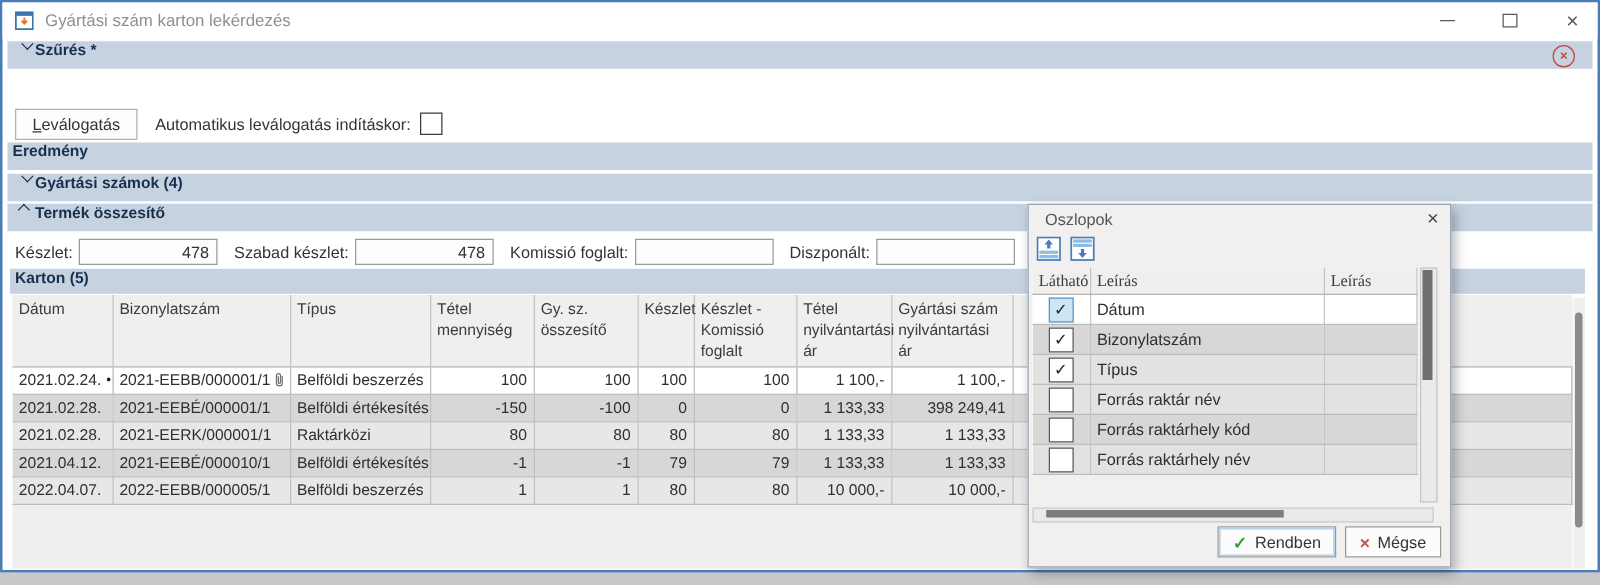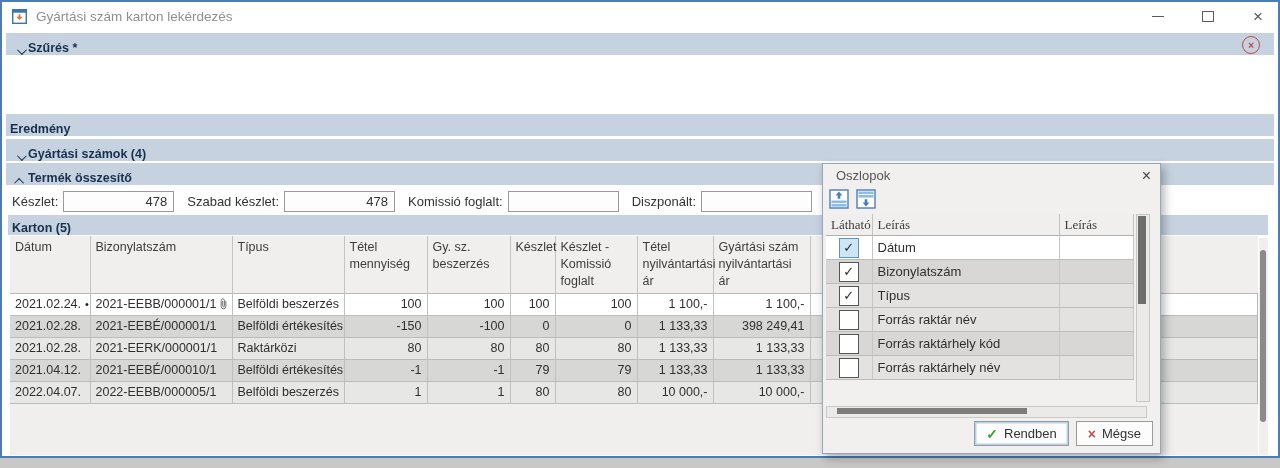--- a/index.html
+++ b/index.html
@@ -10,21 +10,21 @@
   .titlebar{position:absolute;left:0;top:0;right:0;height:29px;background:#fff;display:flex;align-items:center;}
   .app-icon{margin-left:10px;display:inline-flex;}
   .title{margin-left:9px;font-size:13.5px;color:#8f8f8f;}
   .wc{position:absolute;right:10px;top:0;height:29px;display:flex;align-items:center;gap:30px;}
   .wc-btn{width:20px;height:22px;display:inline-flex;align-items:center;justify-content:center;cursor:default;color:#5a5a5a;}
   .minline{display:inline-block;width:12px;border-top:1.6px solid #5a5a5a;}
   .maxbox{display:inline-block;width:10px;height:9px;border:1.4px solid #5a5a5a;}
   .close-x{font-size:17px;color:#5a5a5a;line-height:1;}
 
   
-  .secbar{position:absolute;left:4px;right:4px;height:22px;background:#c6d2df;display:flex;align-items:flex-end;font-size:12.5px;font-weight:bold;color:#17304e;}
+  .secbar{position:absolute;left:4px;right:4px;height:22px;background:#c6d2df;display:flex;align-items:flex-start;font-size:12.5px;font-weight:bold;color:#17304e;}
   .secbar .lbl{margin-left:4px;}
   .chev{display:inline-block;width:6px;height:6px;border-right:1.7px solid #17304e;border-bottom:1.7px solid #17304e;margin-left:11px;}
   .chev.down{transform:rotate(45deg) translateY(-2px);}
   .chev.up{transform:rotate(-135deg) translateY(-2px);}
   .indent{margin-left:16px;}
   .clearfilter{position:absolute;right:14px;top:2.5px;width:16px;height:16px;border:1.6px solid #bf4a42;border-radius:50%;color:#bf4a42;font-size:10.5px;font-weight:bold;display:flex;align-items:center;justify-content:center;background:transparent;}
 
   
   .ctrlrow{position:absolute;left:10px;top:84px;height:26px;display:flex;align-items:center;font-size:13px;color:#333;}
   .btn-leval{height:25px;padding:0 13px;background:#fdfdfd;border:1px solid #b0b0b0;font-size:13px;color:#333;font-family:"Liberation Sans",sans-serif;}
@@ -109,20 +109,25 @@
           </span>
     </div>
   </div>
 
   <div class="secbar" style="top:31px;">
     <span class="chev down"></span>
     <span class="lbl">Szűrés *</span>
     <span class="clearfilter">×</span>
   </div>
 
+  <div class="ctrlrow">
+    <button class="btn-leval"><span class="u">L</span><span>eválogatás</span></button>
+    <span class="ctrl-label">Automatikus leválogatás indításkor:</span>
+    <span class="cb"></span>
+  </div>
 
   <div class="secbar" style="top:112px;">
     <span class="lbl indent">Eredmény</span>
   </div>
 
   <div class="secbar" style="top:137px;">
     <span class="chev down"></span>
     <span class="lbl">Gyártási számok (4)</span>
   </div>
 
@@ -167,21 +172,21 @@
             <col style="width:76px">
             <col style="width:97px">
             <col>
       </colgroup>
       <thead>
             <tr>
               <th>Dátum</th>
               <th>Bizonylatszám</th>
               <th>Típus</th>
               <th>Tétel mennyiség</th>
-              <th>Gy. sz. beszerzés</th>
+              <th>Gy. sz. összesítő</th>
               <th>Készlet</th>
               <th>Készlet - Komissió foglalt</th>
               <th>Tétel nyilvántartási ár</th>
               <th>Gyártási szám nyilvántartási ár</th>
               <th></th>
             </tr>
           </thead>
       <tbody>
             <tr class="rsel">
               <td>

